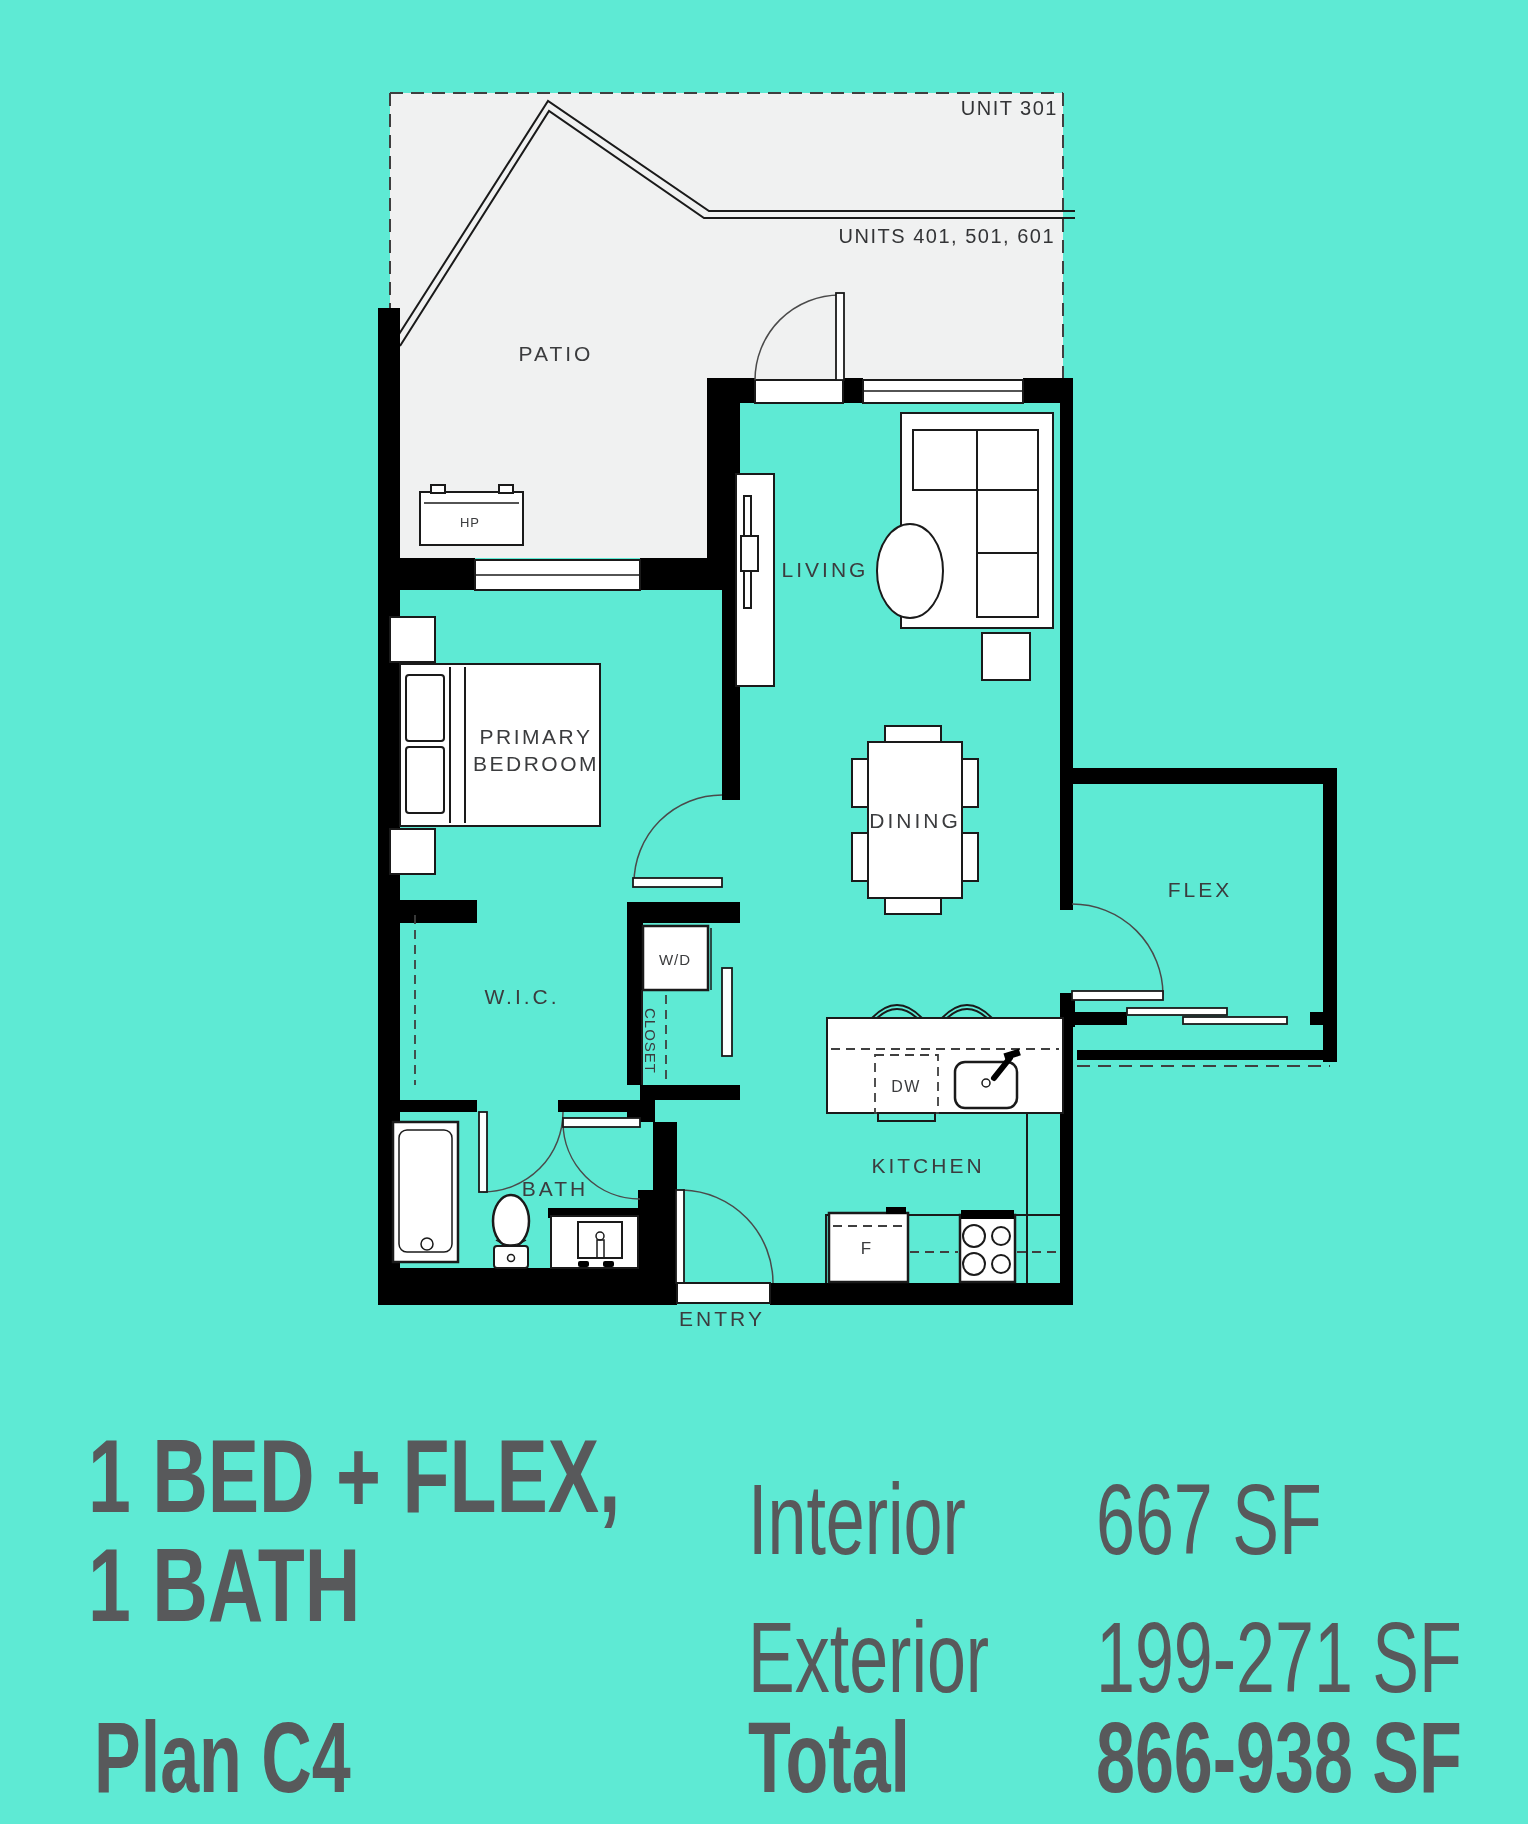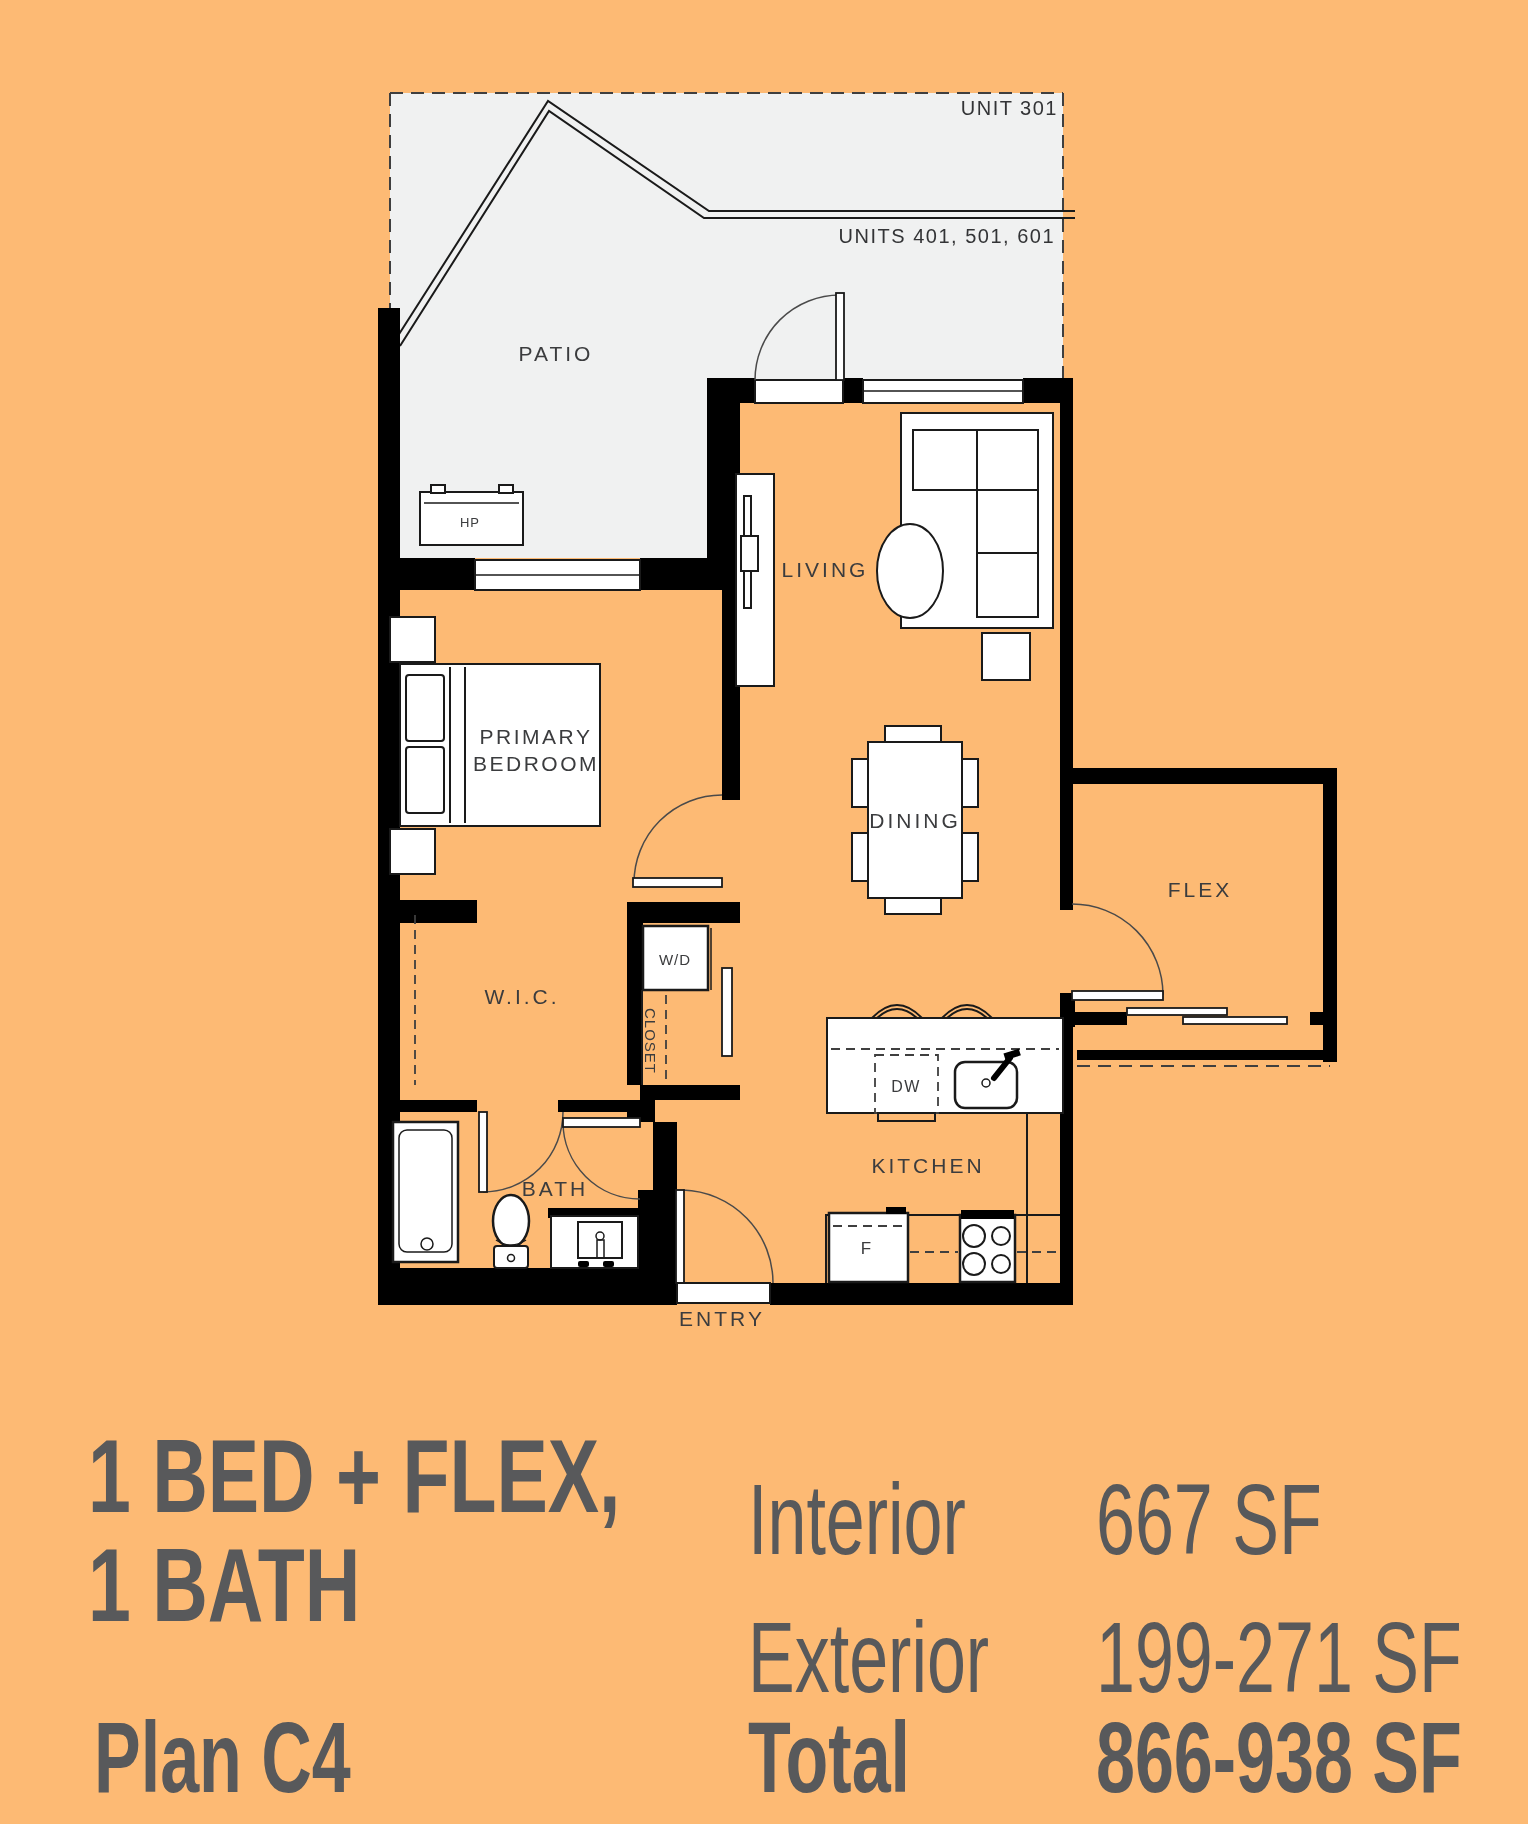--- a/index.html
+++ b/index.html
@@ -1,16 +1,16 @@
 <!DOCTYPE html>
 <html><head>
 <meta charset="utf-8">
 <style>
   html,body{margin:0;padding:0;background:#ffffff;}
-  #page{position:relative;width:1528px;height:1824px;background:#fdba74;overflow:hidden;
+  #page{position:relative;width:1528px;height:1824px;background:#5eead4;overflow:hidden;
         font-family:"Liberation Sans",sans-serif;}
   #plan-svg{position:absolute;left:0;top:0;}
   svg text{font-family:"Liberation Sans",sans-serif;fill:#3b3c3e;}
   .lbl{font-size:21px;letter-spacing:3px;}
   .lbl2{font-size:21px;letter-spacing:2.5px;}
   .lbl-sm{font-size:15px;letter-spacing:1px;}
   .lbl-dw{font-size:16px;letter-spacing:1.5px;}
   .lbl-unit{font-size:20px;letter-spacing:1.5px;fill:#333436;}
   .lbl-hp{font-size:13px;letter-spacing:1px;}
   .lbl-f{font-size:17px;}

